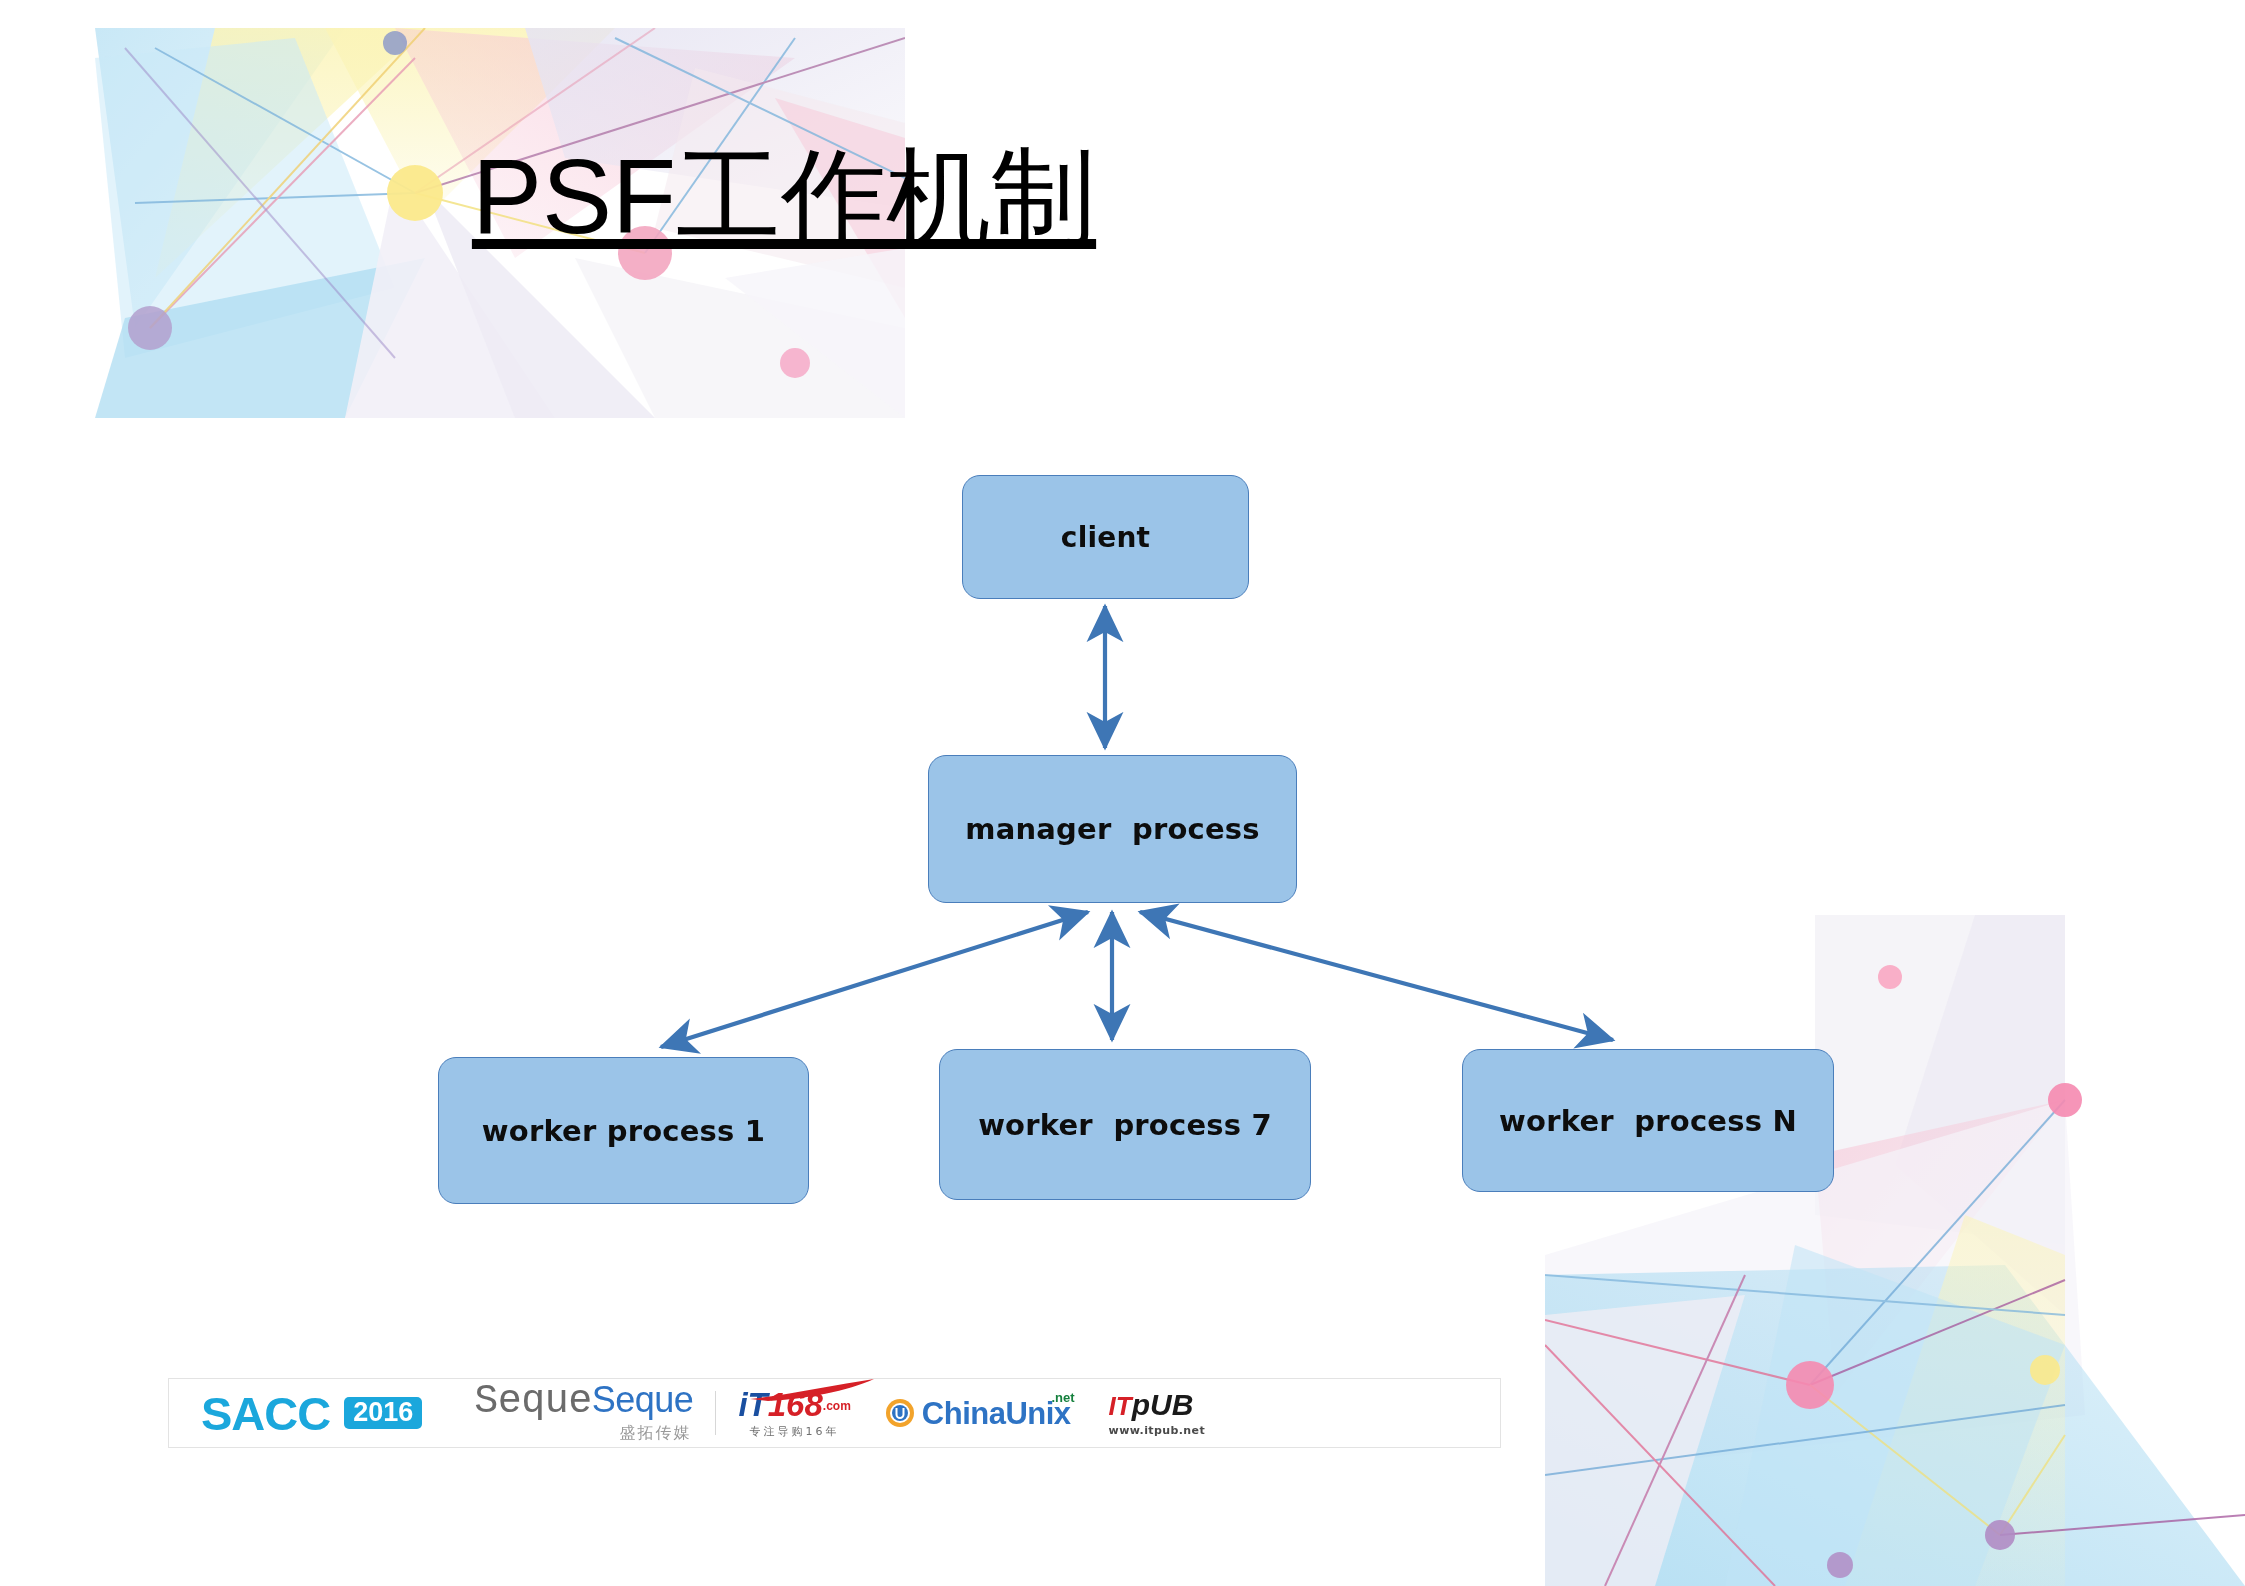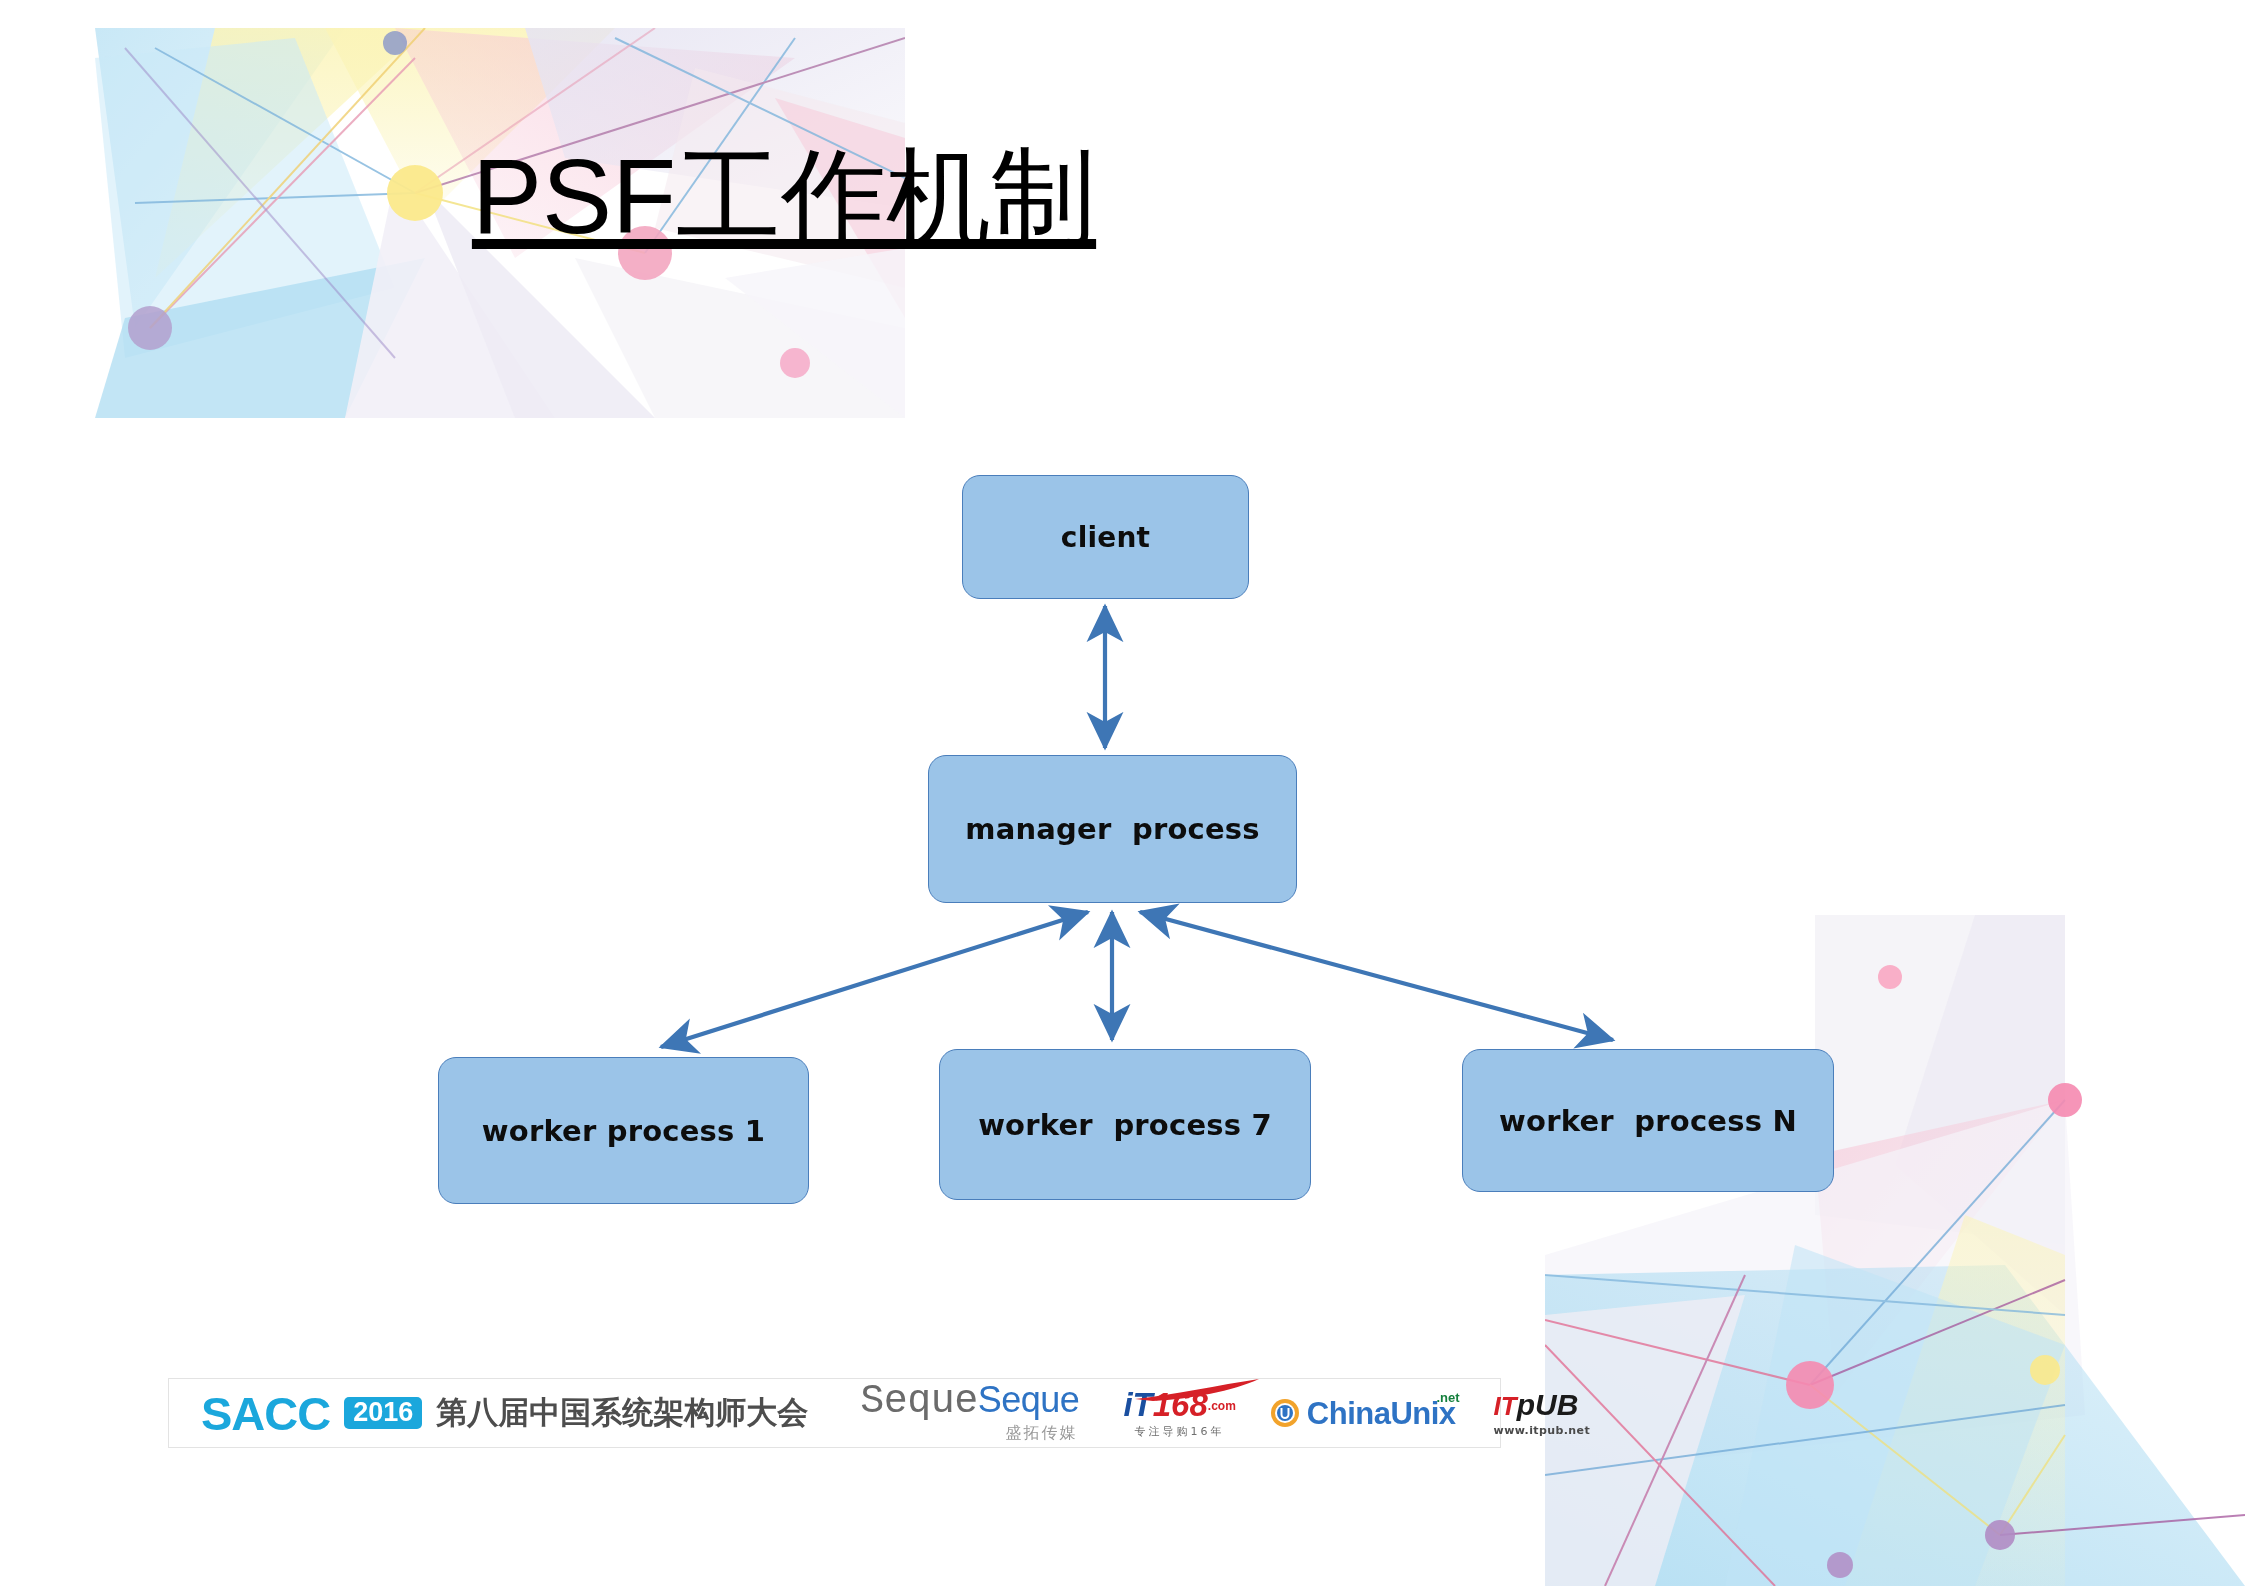--- a/index.html
+++ b/index.html
@@ -339,21 +339,20 @@
     </div>
   </div>
 
   <div id="footer-bar">
 
     <div class="footer-slot" id="logo-sacc">
       <span id="sacc-word">SACC</span>
       <span id="sacc-year">2016</span>
     </div>
 
-    <span id="conf-name">第八届中国系统架构师大会</span>
 
     <div class="footer-slot" id="logo-seque">
       <span id="seque-line1">
         <span class="seque-grey">Seque</span><span class="seque-blue">Seque</span>
       </span>
       <span id="seque-cn">盛拓传媒</span>
     </div>
 
     <div class="divider"></div>
 

